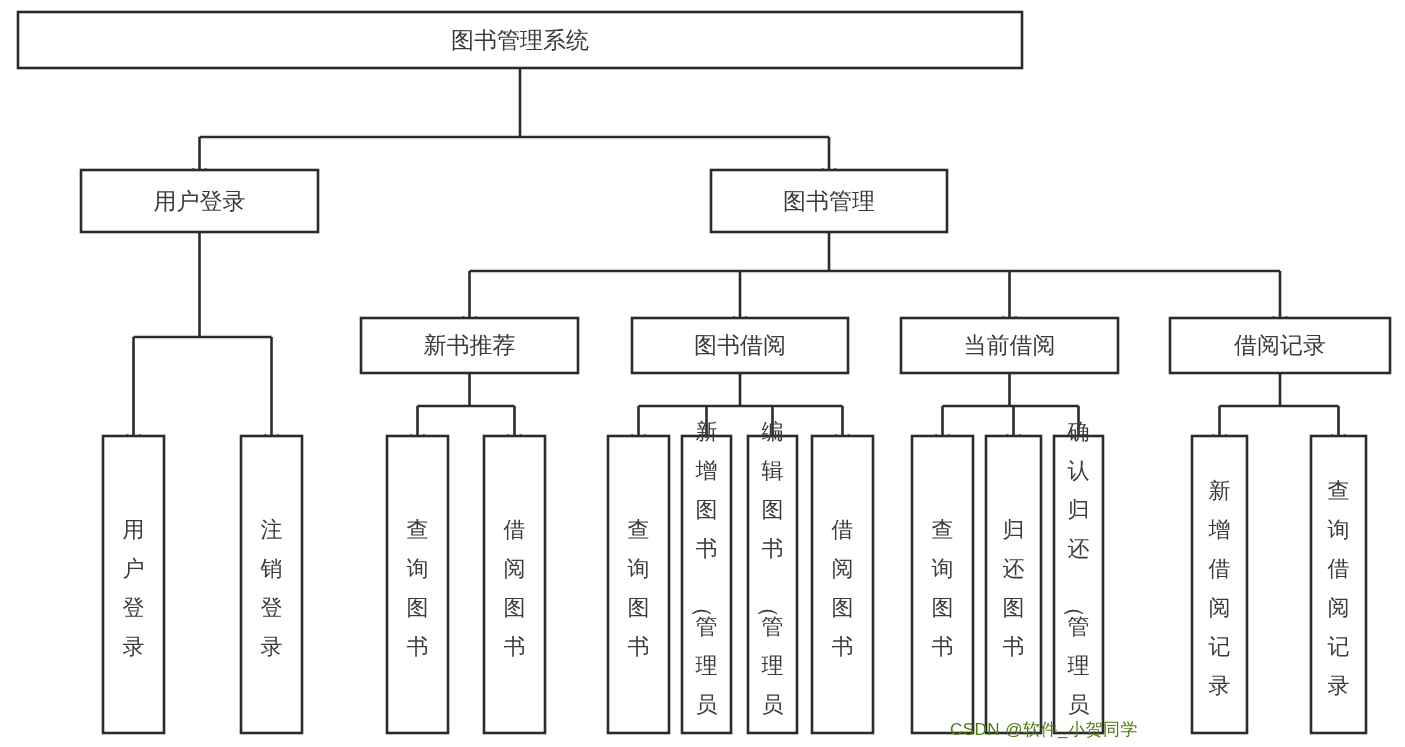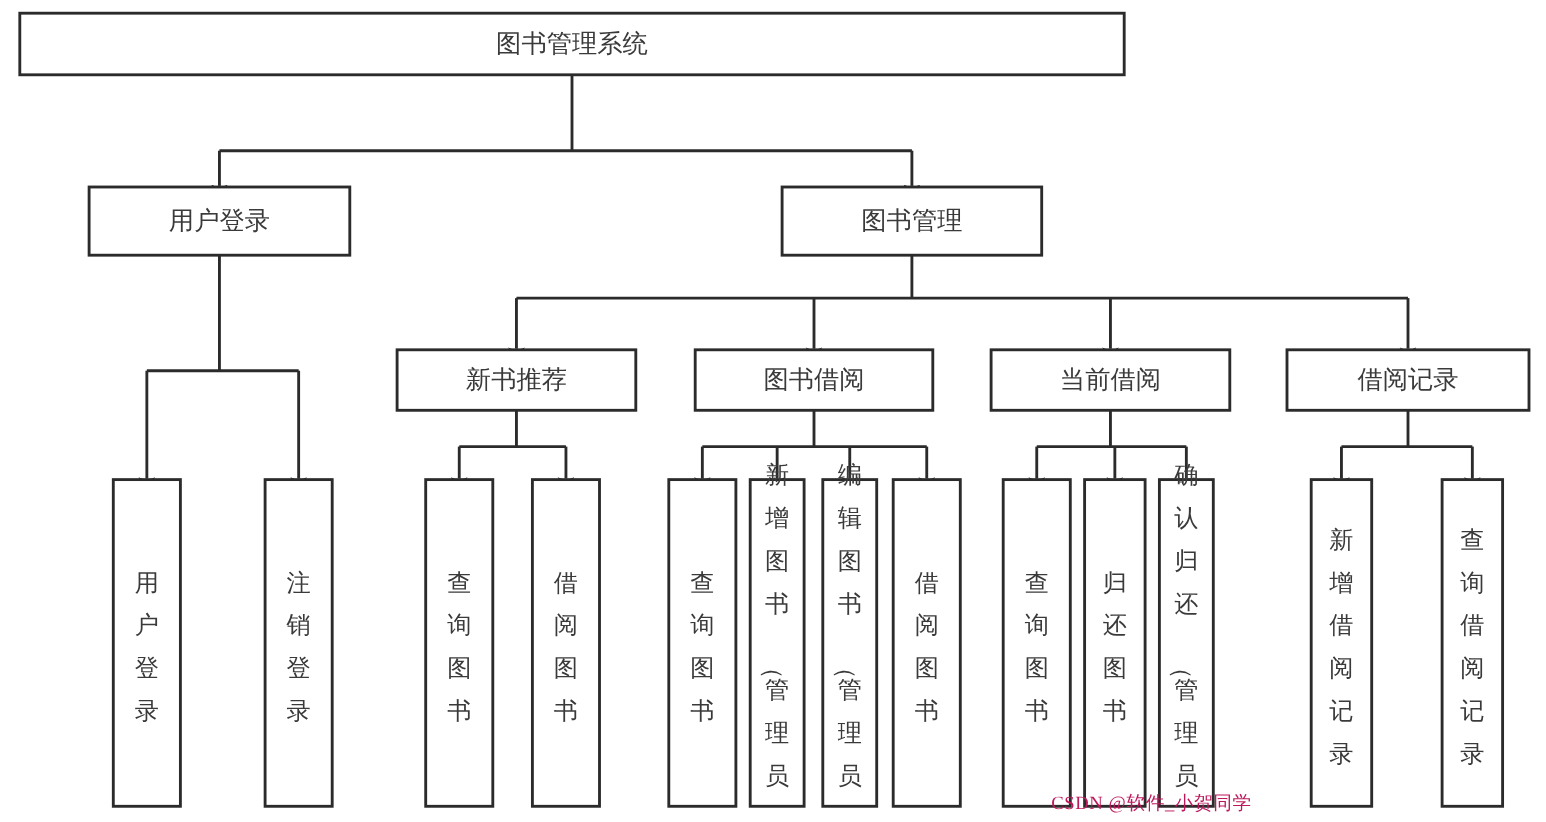--- a/index.html
+++ b/index.html
@@ -55,23 +55,23 @@
     stroke-linecap: butt;
   }
   .arrow-head {
     fill: #2b2b2b;
     stroke: none;
   }
   #watermark {
     position: absolute;
     right: 8px;
     bottom: 6px;
-    font-family: Liberation Serif, serif;
+    font-family: Liberation Sans, sans-serif;
     font-size: 17px;
-    color: #be185d;
+    color: #4d7c0f;
     letter-spacing: 0.5px;
     white-space: nowrap;
     pointer-events: none;
   }
 </style>
 </head>
 <body>
 
 <div id="diagram-root">
   <svg class="tree" viewBox="0 0 1405 747" xmlns="http://www.w3.org/2000/svg">

